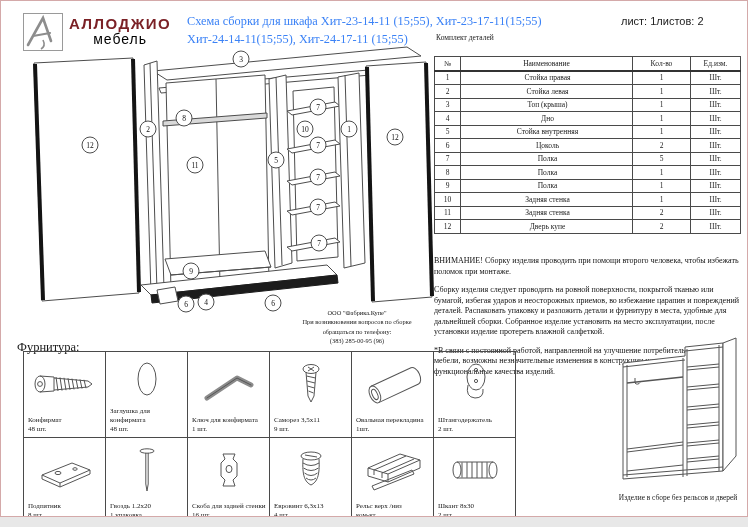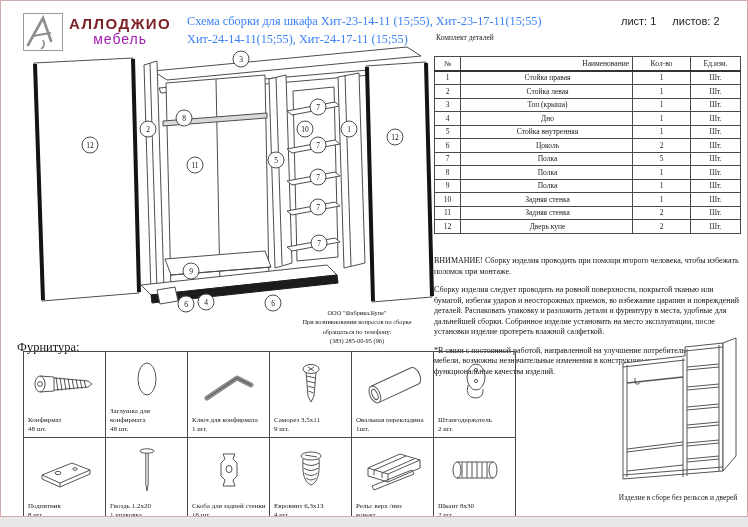--- a/index.html
+++ b/index.html
@@ -3,31 +3,31 @@
 <meta charset="utf-8">
 <style>
   html,body{margin:0;padding:0;background:#e8e8e8;}
   .page{position:relative;width:748px;height:517px;background:#fff;
         font-family:"Liberation Serif","DejaVu Serif",serif;color:#1a1a1a;
         border:1px solid #d4a9a9;box-sizing:border-box;overflow:hidden;}
   
   .logo-box{position:absolute;left:22px;top:12px;width:38px;height:36px;border:1px solid #9a9a9a;}
   .logo-text{position:absolute;left:68px;top:14px;text-align:center;font-family:"Liberation Sans","DejaVu Sans",sans-serif;}
   .brand{font-size:15px;font-weight:bold;letter-spacing:1.5px;color:#7b2126;}
-  .brand-sub{font-size:14px;color:#a21caf;letter-spacing:1px;margin-top:-1px;}
+  .brand-sub{font-size:14px;color:#000000;letter-spacing:1px;margin-top:-1px;}
   .title{position:absolute;left:186px;top:12px;width:390px;font-size:12.3px;line-height:1.45;color:#3b82f6;}
-  .sheetinfo{position:absolute;left:620px;top:14px;width:120px;display:flex;gap:16px;
+  .sheetinfo{position:absolute;left:620px;top:14px;width:120px;display:flex;
              font-family:"Liberation Sans","DejaVu Sans",sans-serif;font-size:11px;color:#222;}
   
   .parts-wrap{position:absolute;left:433px;top:32px;width:308px;}
   .parts-caption{font-size:7.5px;margin:0 0 14px 2px;}
   table.parts{border-collapse:collapse;width:306px;table-layout:fixed;}
   table.parts th,table.parts td{border:1px solid #4a4a4a;font-size:7.5px;font-weight:normal;
       padding:1px 3px;height:10.5px;line-height:1;overflow:hidden;white-space:nowrap;}
-  table.parts th{text-align:right;border-bottom:2px solid #333;}
+  table.parts th{text-align:center;border-bottom:2px solid #333;}
   table.parts td.c,table.parts th.c{text-align:center;}
   table.parts td.name{text-align:center;padding-left:5px;}
   
   .notes{position:absolute;left:433px;top:216px;width:308px;font-size:8px;line-height:1.32;color:#111;margin-top:39px;}
   .notes p{margin:0 0 8px 0;}
   
   .diagram{position:absolute;left:28px;top:44px;}
   .factory{position:absolute;left:281px;top:307px;width:150px;text-align:center;
            font-size:6.4px;line-height:1.45;color:#222;}
   

